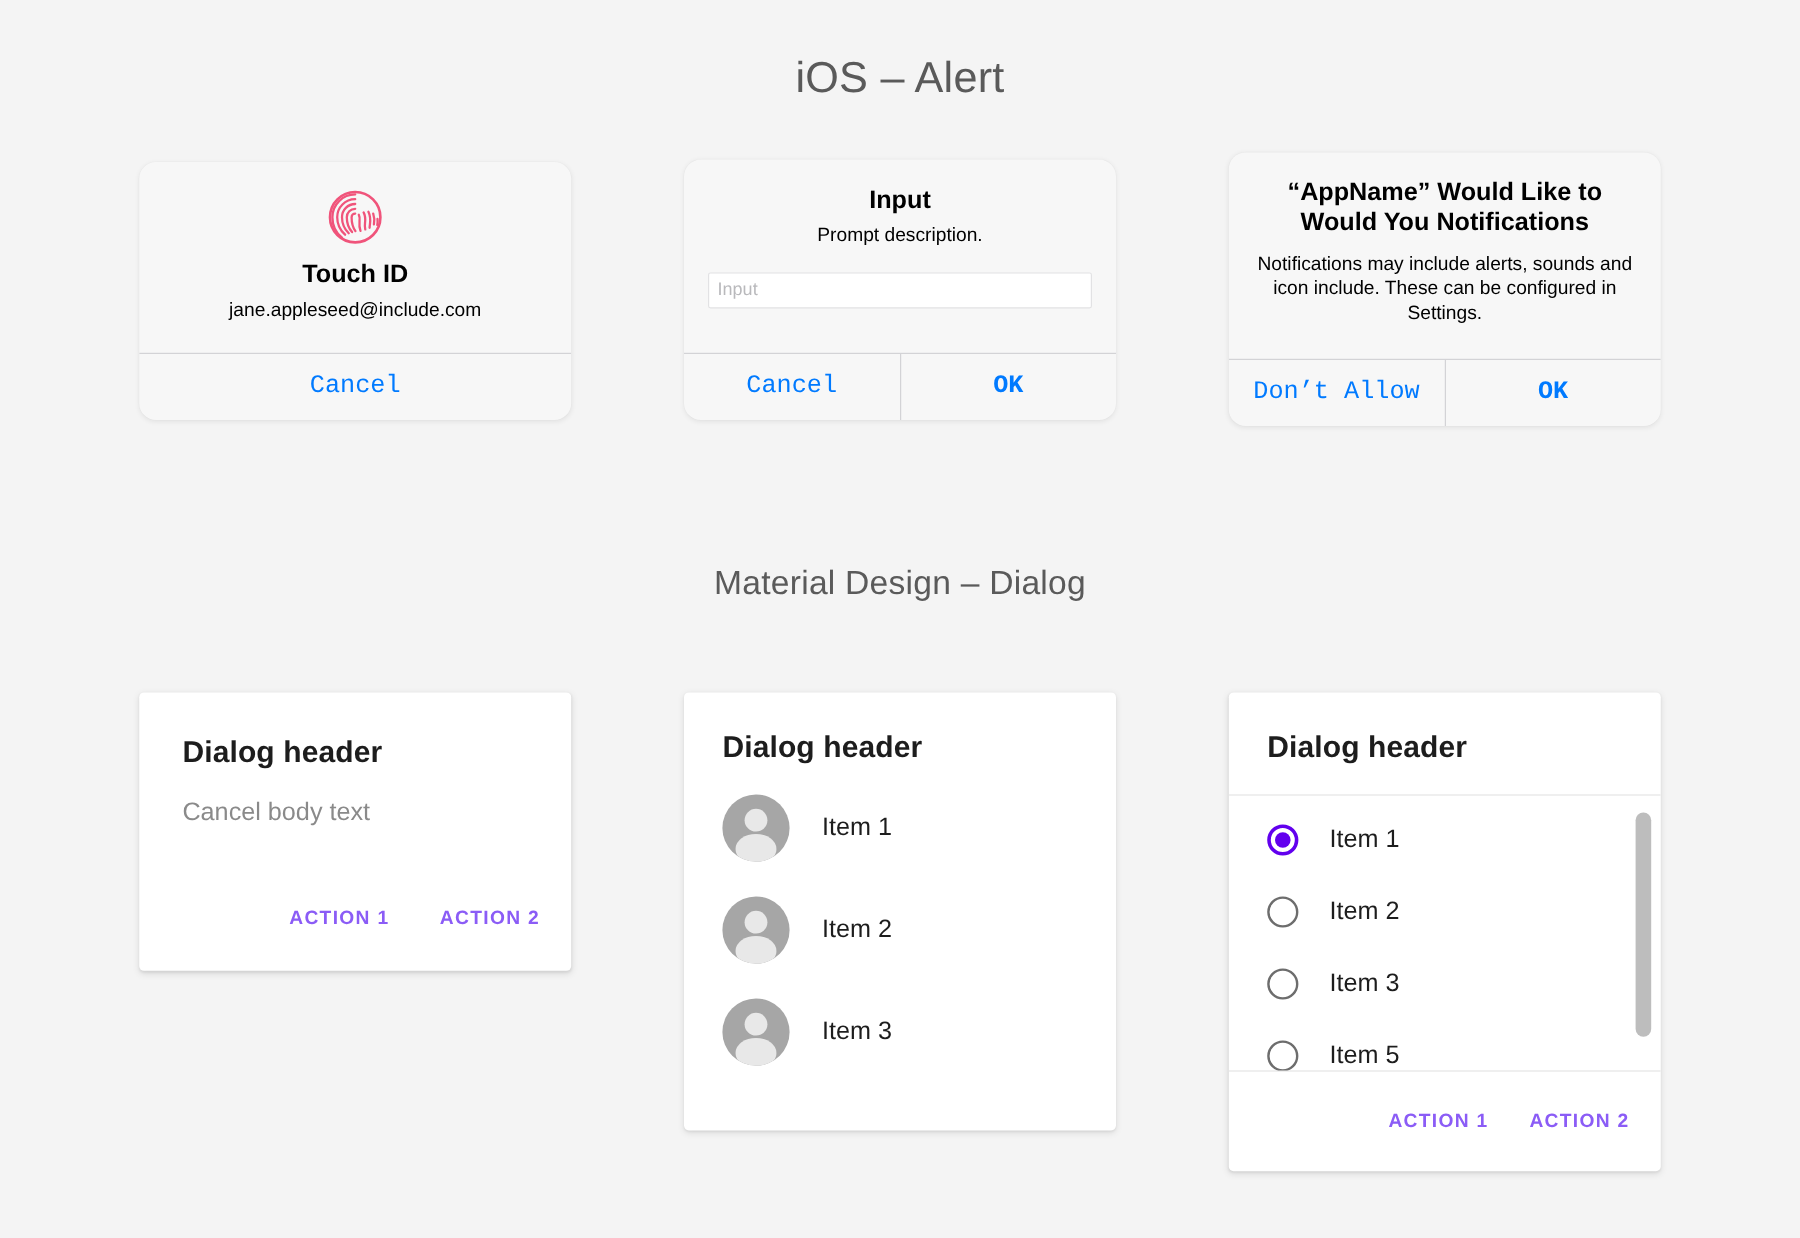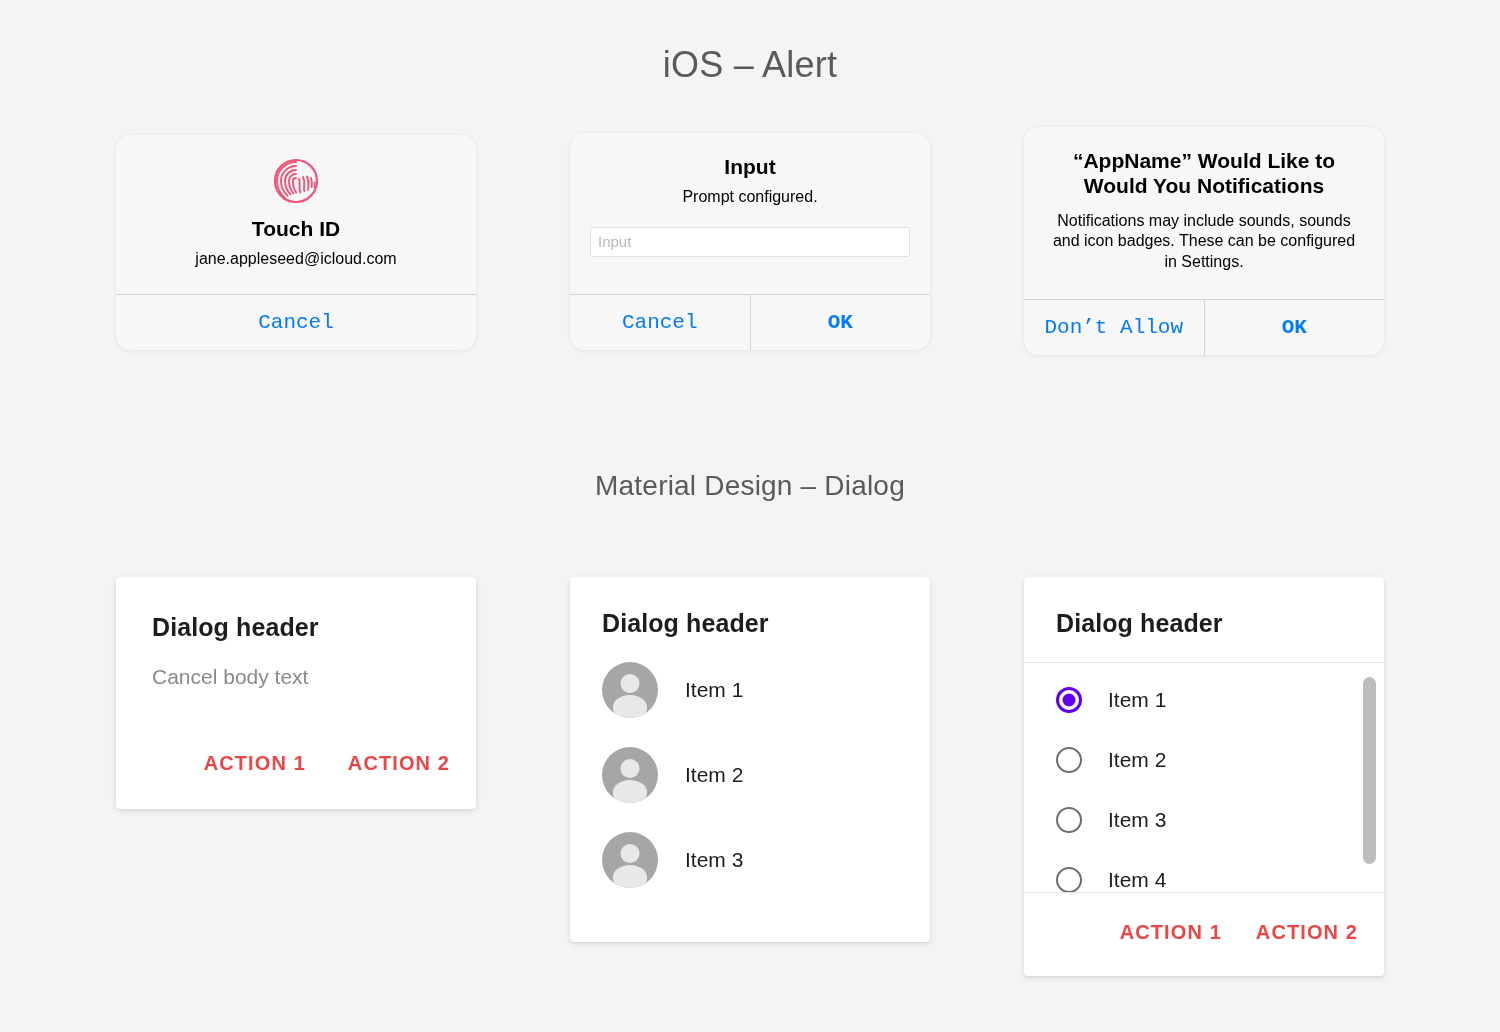--- a/index.html
+++ b/index.html
@@ -146,24 +146,24 @@
     font-size: 21px;
     color: #8a8a8a;
     font-weight: 400;
   }
   .md-actions {
     display: flex;
     justify-content: flex-end;
     align-items: center;
   }
   .md-action {
-    font-size: 20px;
+    font-size: 16px;
     font-weight: 700;
     letter-spacing: 1.1px;
-    color: #ef4444;
+    color: #8b5cf6;
     background: transparent;
     border: none;
     font-family: inherit;
     cursor: pointer;
     user-select: none;
     padding: 6px 4px;
   }
 
   
   .md-list { display: flex; flex-direction: column; }
@@ -277,46 +277,46 @@
           <path d="M24 21 C22.3 21 21 22.3 21 24 C21 29 22.2 32.8 24.2 35.6" stroke-width="1.9"></path>
           <path d="M27 22 C27.6 23.2 27.8 25 27.6 27 C27.3 30.5 27.6 33.2 28.4 35.4" stroke-width="1.9"></path>
           <path d="M31 20 C32.2 22.2 32.6 25.2 32.2 28.6 C31.9 31 32 32.8 32.4 34.2" stroke-width="1.9"></path>
           <path d="M35 19.5 C36.4 22.4 36.8 26 36.3 29.8 C36.1 31.2 36 32.2 36 32.8" stroke-width="1.9"></path>
           <path d="M39 21 C40 23.8 40.2 27 39.6 30" stroke-width="1.9"></path>
           <path d="M42.6 25.5 C42.8 27.4 42.7 29 42.4 30.4" stroke-width="1.9"></path>
         </g>
       </svg>
     </div>
     <div class="ios-title">Touch ID</div>
-    <div class="ios-subtitle">jane.appleseed@icloud.com</div>
+    <div class="ios-subtitle">jane.appleseed@include.com</div>
   </div>
   <div class="ios-divider-h"></div>
   <div class="ios-actions">
     <button class="ios-button">Cancel</button>
   </div>
 </div>
 
 <div class="card ios-alert" style="left:570px; top:133px; width:360px; height:217px;">
   <div class="ios-body" style="padding:22px 20px 18px 20px;">
     <div class="ios-title">Input</div>
-    <div class="ios-subtitle">Prompt configured.</div>
+    <div class="ios-subtitle">Prompt description.</div>
     <input class="ios-input" type="text" placeholder="Input" style="">
   </div>
   <div class="ios-divider-h"></div>
   <div class="ios-actions">
     <button class="ios-button">Cancel</button>
     <div class="ios-vdivider"></div>
     <button class="ios-button bold">OK</button>
   </div>
 </div>
 
 <div class="card ios-alert" style="left:1024px; top:127px; width:360px; height:228px;">
   <div class="ios-body" style="padding:22px 22px 16px 22px;">
     <div class="ios-title">“AppName” Would Like to Would You Notifications</div>
-    <div class="ios-desc">Notifications may include sounds, sounds and icon badges. These can be configured in Settings.</div>
+    <div class="ios-desc">Notifications may include alerts, sounds and icon include. These can be configured in Settings.</div>
   </div>
   <div class="ios-divider-h"></div>
   <div class="ios-actions">
     <button class="ios-button">Don’t Allow</button>
     <div class="ios-vdivider"></div>
     <button class="ios-button bold">OK</button>
   </div>
 </div>
 
 <div class="section-title" id="md-section-title">Material Design – Dialog</div>
@@ -383,21 +383,21 @@
         <div class="md-radio-label">Item 2</div>
       </div>
 
       <div class="md-radio-item">
         <div class="radio"></div>
         <div class="md-radio-label">Item 3</div>
       </div>
 
       <div class="md-radio-item">
         <div class="radio"></div>
-        <div class="md-radio-label">Item 4</div>
+        <div class="md-radio-label">Item 5</div>
       </div>
 
     </div>
     <div class="md-scrollbar-track">
       <div class="md-scrollbar-thumb" style="top:14px; height:187px;"></div>
     </div>
   </div>
 
   <div class="md-actions" style="margin-top:auto; padding:0 22px 26px 22px; gap:26px;">
     <button class="md-action">ACTION 1</button>

